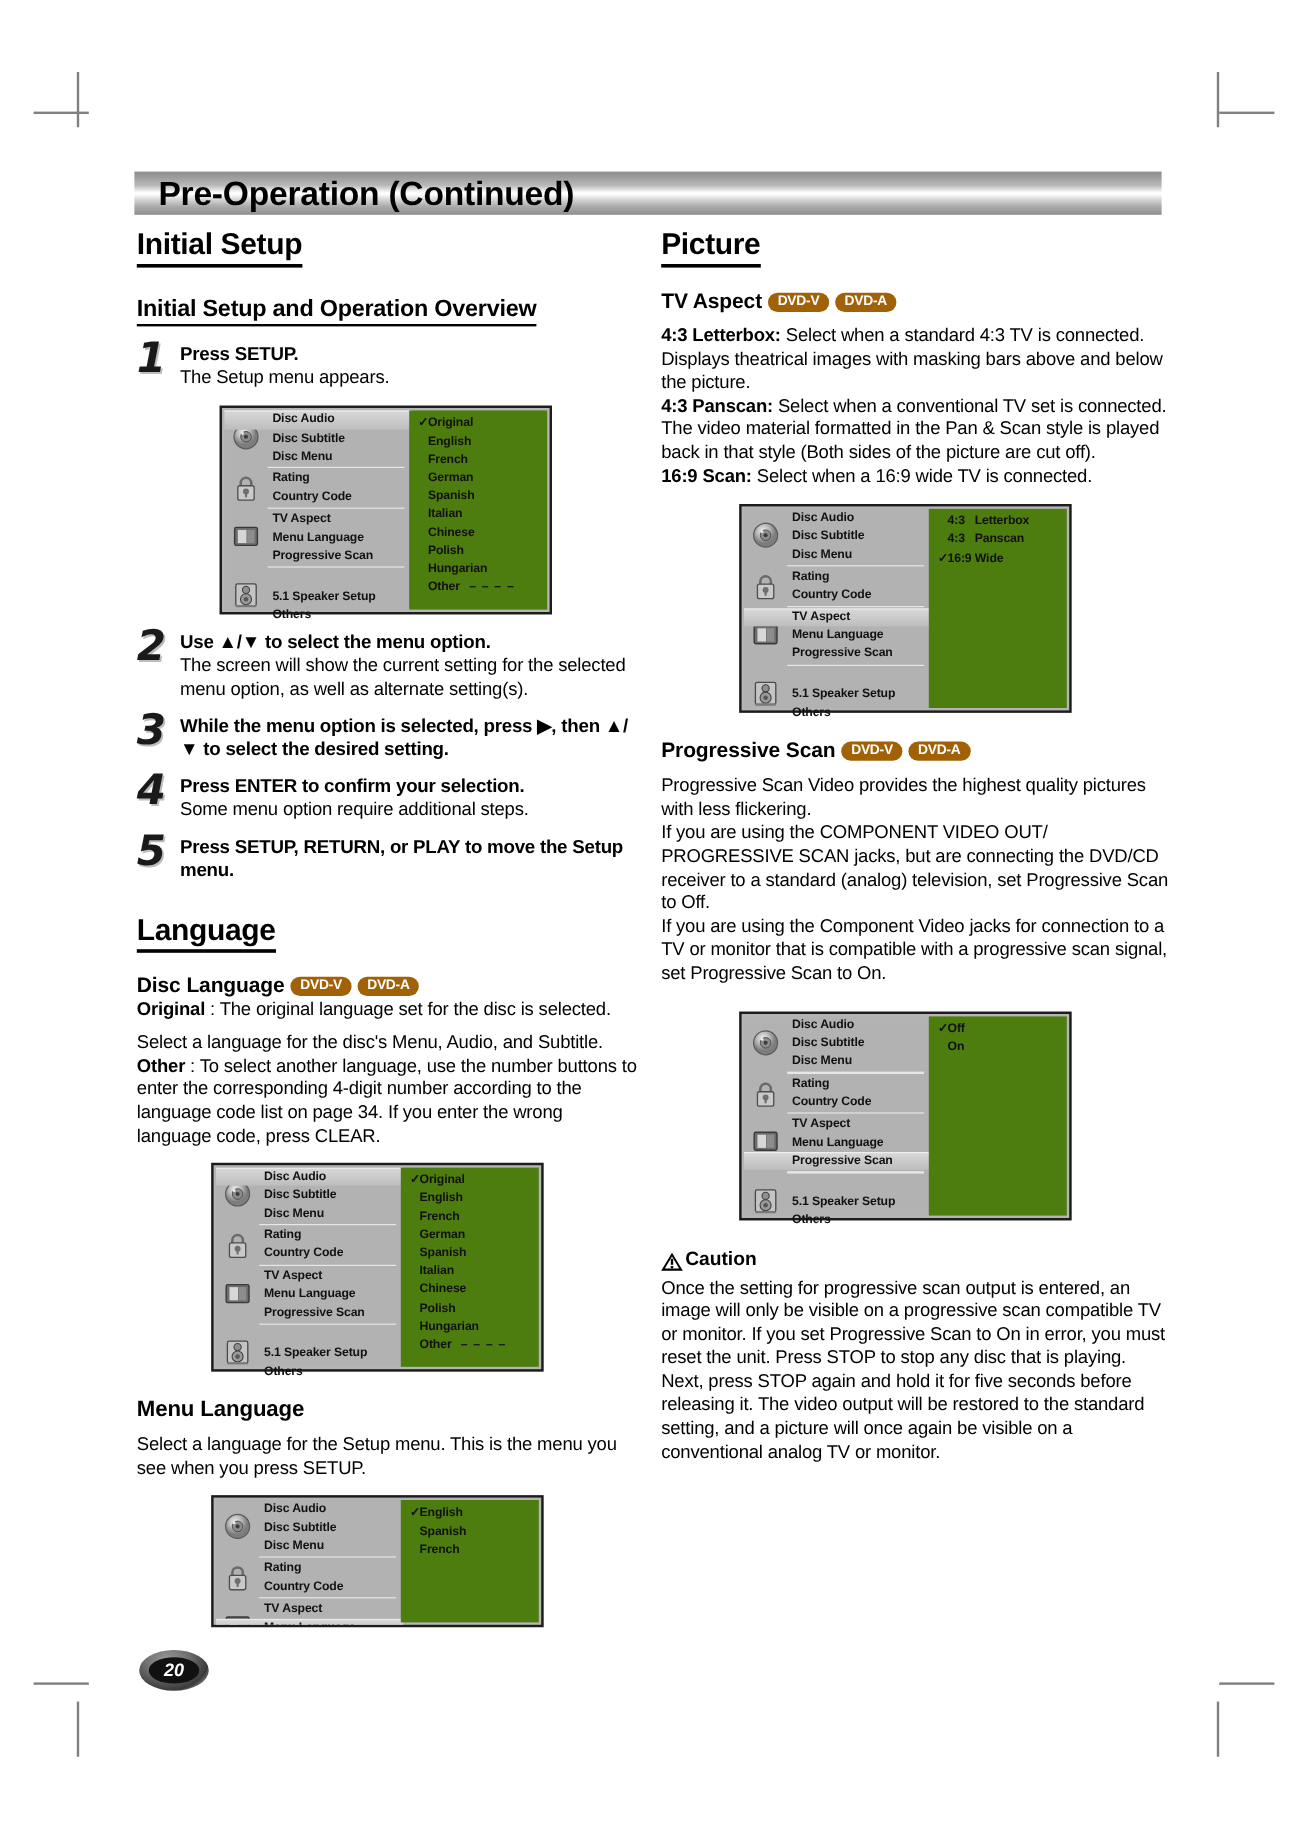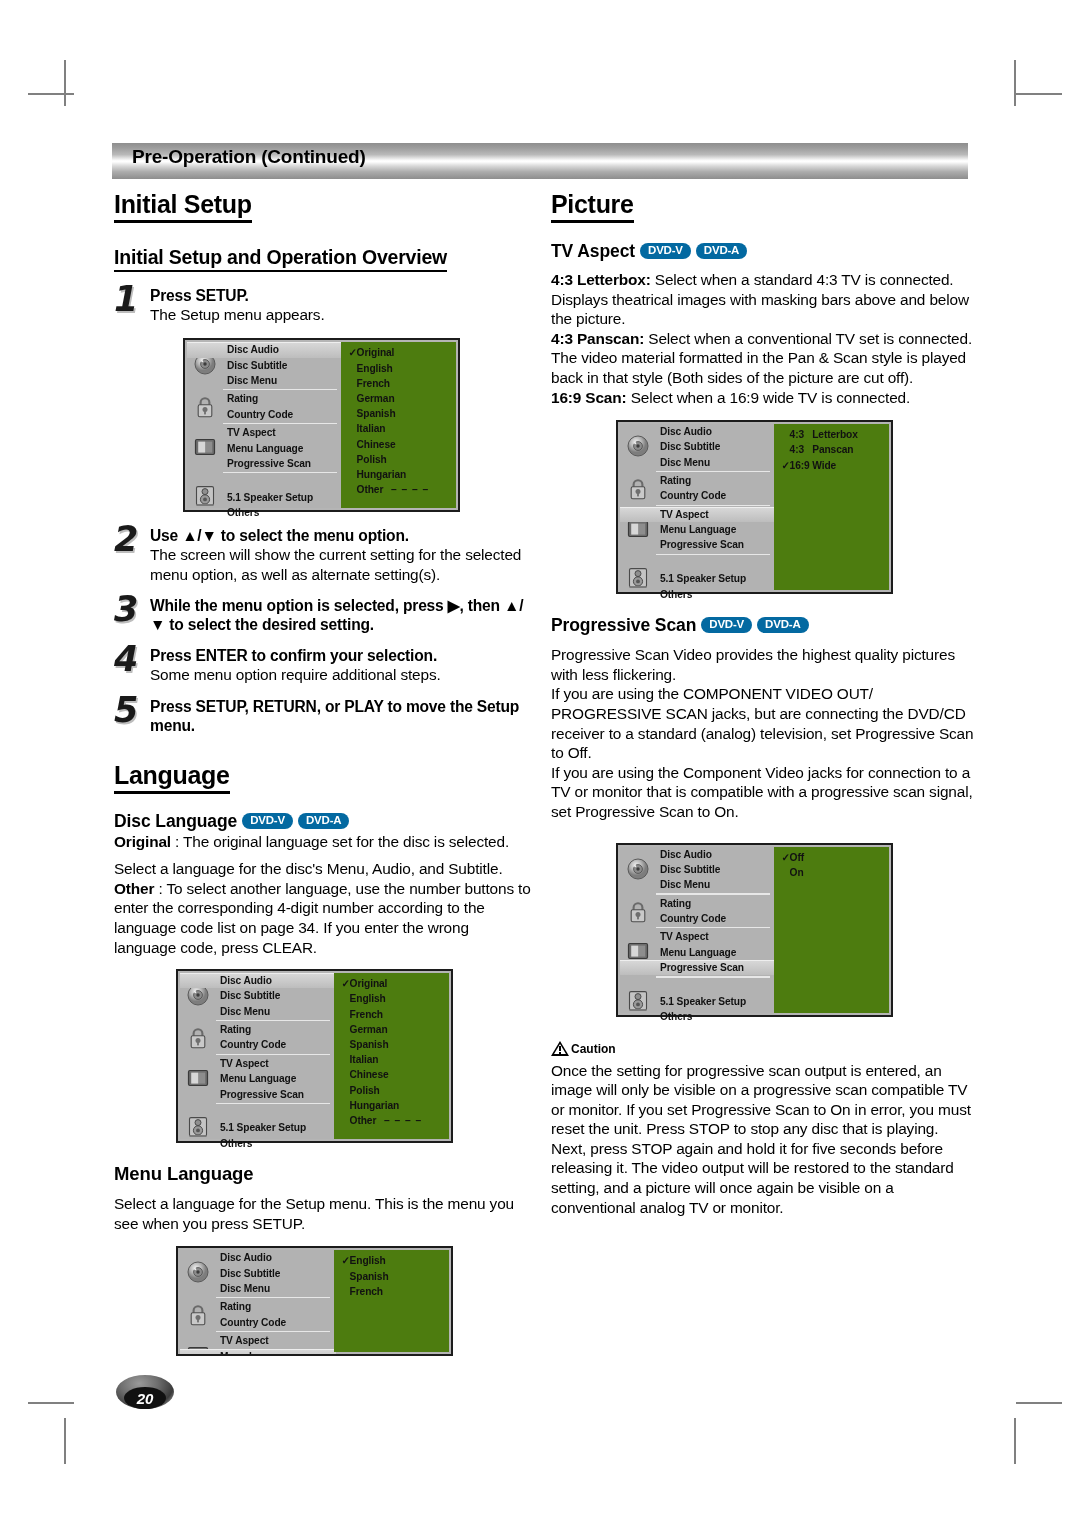--- a/index.html
+++ b/index.html
@@ -14,21 +14,21 @@
   .cm-v{width:2px;height:46px;}
   .cm-h{height:2px;width:46px;}
 
   
   #header-bar{
     position:absolute;left:112px;top:143px;width:856px;height:36px;
     background:linear-gradient(to bottom,#8e8e8e 0%,#9d9d9d 14%,#b9b9b9 32%,#fbfbfb 48%,#ffffff 52%,#d8d8d8 64%,#acacac 80%,#8d8d8d 100%);
   }
   #page-title{
     position:absolute;left:132px;top:146px;
-    font-size:19px;font-weight:bold;letter-spacing:-0.2px;
+    font-size:28px;font-weight:bold;letter-spacing:-0.2px;
   }
 
   
   .col{position:absolute;top:190px;}
   #left-col{left:114px;width:420px;}
   #right-col{left:551px;width:423px;}
 
   
   .h1{
     font-size:25px;font-weight:bold;letter-spacing:-0.3px;
@@ -42,21 +42,21 @@
   }
   .h3{font-size:17.5px;font-weight:bold;margin:0;letter-spacing:-0.1px;}
 
   p,.body{
     font-size:15.4px;line-height:19.6px;margin:0;letter-spacing:-0.15px;
   }
   b,.b{font-weight:bold;}
 
   
   .badge{
-    display:inline-block;background:#0369a1;color:#fff;
+    display:inline-block;background:#a16207;color:#fff;
     border-radius:9px;padding:1px 8px 2px 8px;
     font-size:11.5px;font-weight:bold;letter-spacing:-0.2px;
     vertical-align:3px;margin-left:5px;line-height:13px;
   }
 
   
   .step{position:relative;padding-left:36px;margin-top:11px;}
   .step .num{
     position:absolute;left:0;top:-3px;
     font-size:35px;font-weight:bold;font-style:italic;
@@ -100,21 +100,21 @@
 
   
   .osd .icon{
     position:absolute;left:5px;width:28px;height:26px;
   }
   .ic-disc,.ic-lock,.ic-tv,.ic-spk{
     width:26px;height:24px;display:block;
   }
 
   
-  .caution-head{font-size:12px;font-weight:bold;display:flex;align-items:flex-end;gap:2px;}
+  .caution-head{font-size:16px;font-weight:bold;display:flex;align-items:flex-end;gap:2px;}
   .tri{
     width:0;height:0;border-left:9px solid transparent;border-right:9px solid transparent;
     border-bottom:15px solid #000;position:relative;
   }
   .tri::after{
     content:"";position:absolute;left:-6.5px;top:3px;
     border-left:6.5px solid transparent;border-right:6.5px solid transparent;
     border-bottom:10.5px solid #fff;
   }
   .tri .bang{
@@ -122,21 +122,21 @@
   }
   .tri .dot{position:absolute;left:-1px;top:11.5px;width:2px;height:2px;background:#000;z-index:2;}
 
   
   #page-badge{
     position:absolute;left:116px;top:1375px;width:58px;height:34px;
   }
   #page-badge .oval{
     width:58px;height:34px;border-radius:50%;
     background:radial-gradient(ellipse at 40% 25%,#9a9a9a 0%,#6e6e6e 38%,#3a3a3a 70%,#cfcfcf 96%);
-    display:flex;align-items:flex-end;justify-content:center;
+    display:flex;align-items:center;justify-content:center;
   }
   #page-badge .inner{
     width:42px;height:22px;border-radius:50%;background:#111;
     display:flex;align-items:center;justify-content:center;
     color:#fff;font-size:15px;font-weight:bold;font-style:italic;
   }
 </style>
 </head>
 <body>
 

